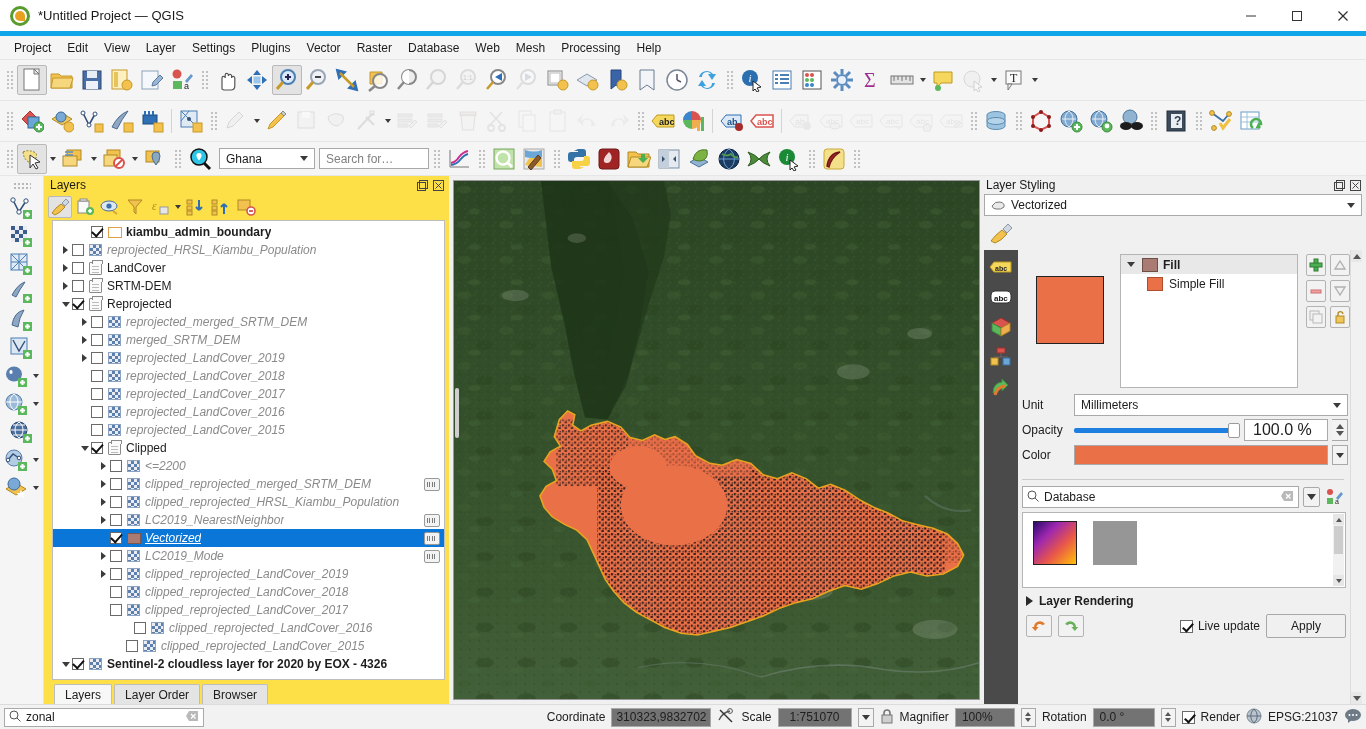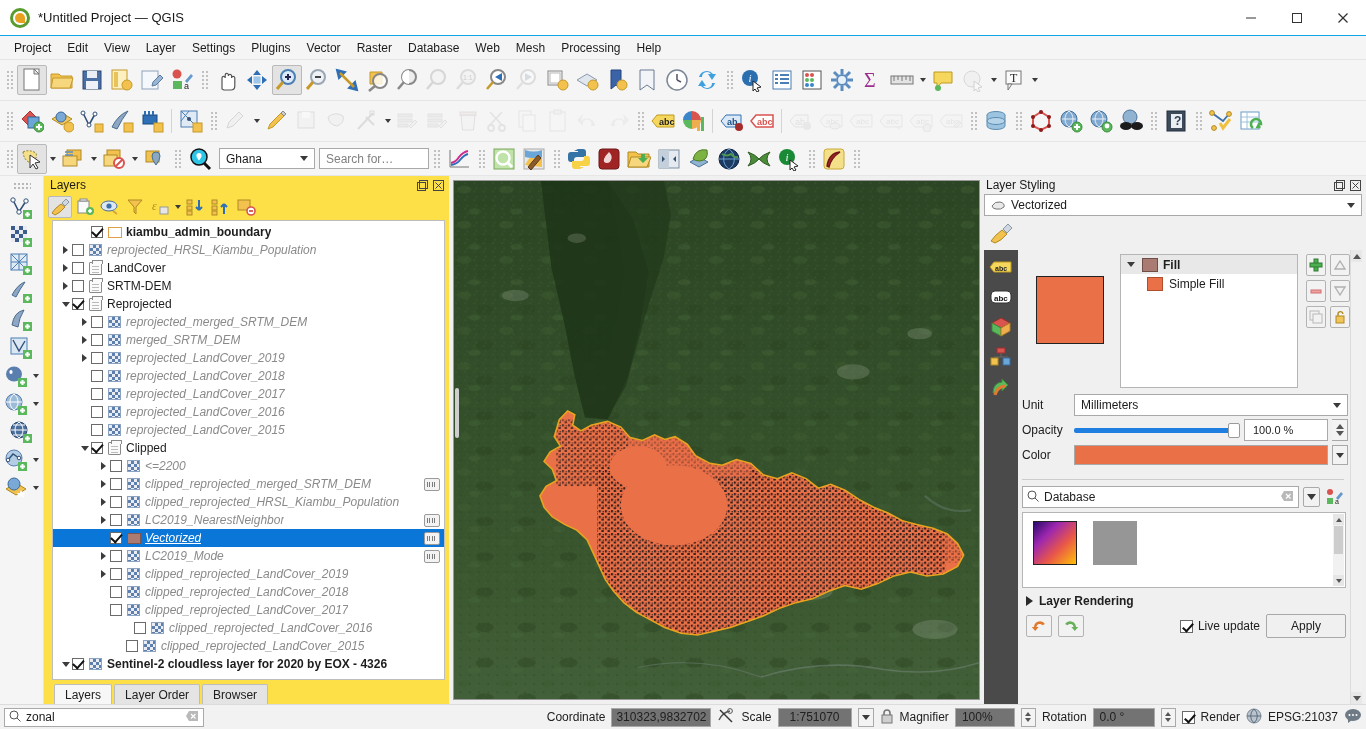--- a/index.html
+++ b/index.html
@@ -10,21 +10,21 @@
     font-family: "Liberation Sans", sans-serif;
     font-size: 12px;
     color: #202020;
     background: #f0f0f0;
   }
   #app { position: relative; width: 1366px; height: 729px; display: flex; flex-direction: column; }
 
   
   .titlebar {
     height: 36px; background: #ffffff; display: flex; align-items: center;
-    border-bottom: 1px solid #0ea5e9; flex: 0 0 36px;
+    border-bottom: 5px solid #0ea5e9; flex: 0 0 36px;
   }
   .titlebar .qgis-logo { width: 20px; height: 20px; margin: 0 8px 0 10px; position: relative; }
   .qgis-logo .ring {
     position: absolute; inset: 0; border-radius: 50%;
     border: 3px solid #5a9b2f; background: #ffffff;
   }
   .qgis-logo .dot {
     position: absolute; left: 5px; top: 5px; width: 10px; height: 10px;
     background: #e8a020; border-radius: 50% 50% 0 50%;
   }
@@ -165,21 +165,21 @@
   .sw-simple { width: 16px; height: 14px; background: #ea7048; border: 1px solid #b04e2c; }
   .symbtns { width: 44px; display: flex; flex-direction: column; gap: 4px; padding-top: 0; }
   .sbtn { width: 22px; height: 22px; border: 1px solid #b3b3b3; background: #f2f2f2; border-radius: 2px;
           display: flex; align-items: center; justify-content: center; }
   .symbtns-row { display: flex; gap: 4px; }
   .props { padding: 6px 2px 0 4px; }
   .prow { display: flex; align-items: center; height: 22px; margin-bottom: 3px; gap: 4px; }
   .plabel { width: 48px; font-size: 12px; }
   .slider-track { flex: 1; height: 5px; background: #1f7fe0; border-radius: 2px; position: relative; }
   .slider-knob { position: absolute; right: 0; top: -5px; width: 12px; height: 15px; background: #fff; border: 1px solid #9a9a9a; border-radius: 2px; }
-  .spinbox { width: 84px; height: 22px; border: 1px solid #a9a9a9; background: #fff; display: flex; align-items: center; padding-left: 8px; font-size: 11px; }
+  .spinbox { width: 84px; height: 22px; border: 1px solid #a9a9a9; background: #fff; display: flex; align-items: center; padding-left: 8px; font-size: 16px; }
   .spin-updown { width: 16px; height: 22px; border: 1px solid #a9a9a9; border-left: none; background: #f3f3f3;
                  display: flex; flex-direction: column; align-items: center; justify-content: center; gap: 2px; }
   .spin-updown .u { border-left: 4px solid transparent; border-right: 4px solid transparent; border-bottom: 5px solid #555; }
   .spin-updown .d { border-left: 4px solid transparent; border-right: 4px solid transparent; border-top: 5px solid #555; }
   .colorbar { flex: 1; height: 20px; background: #ea7048; border: 1px solid #a9a9a9; }
   .colorcaret { width: 16px; height: 20px; border: 1px solid #a9a9a9; background: #f3f3f3; display: flex; align-items: center; justify-content: center; }
   .colorcaret::after { content: ""; border-left: 4px solid transparent; border-right: 4px solid transparent; border-top: 5px solid #3a3a3a; }
 
   .sep-line { height: 1px; background: #cccccc; margin: 10px 6px 6px 4px; }
   .favrow { display: flex; align-items: center; gap: 4px; padding: 0 4px 0 4px; }

